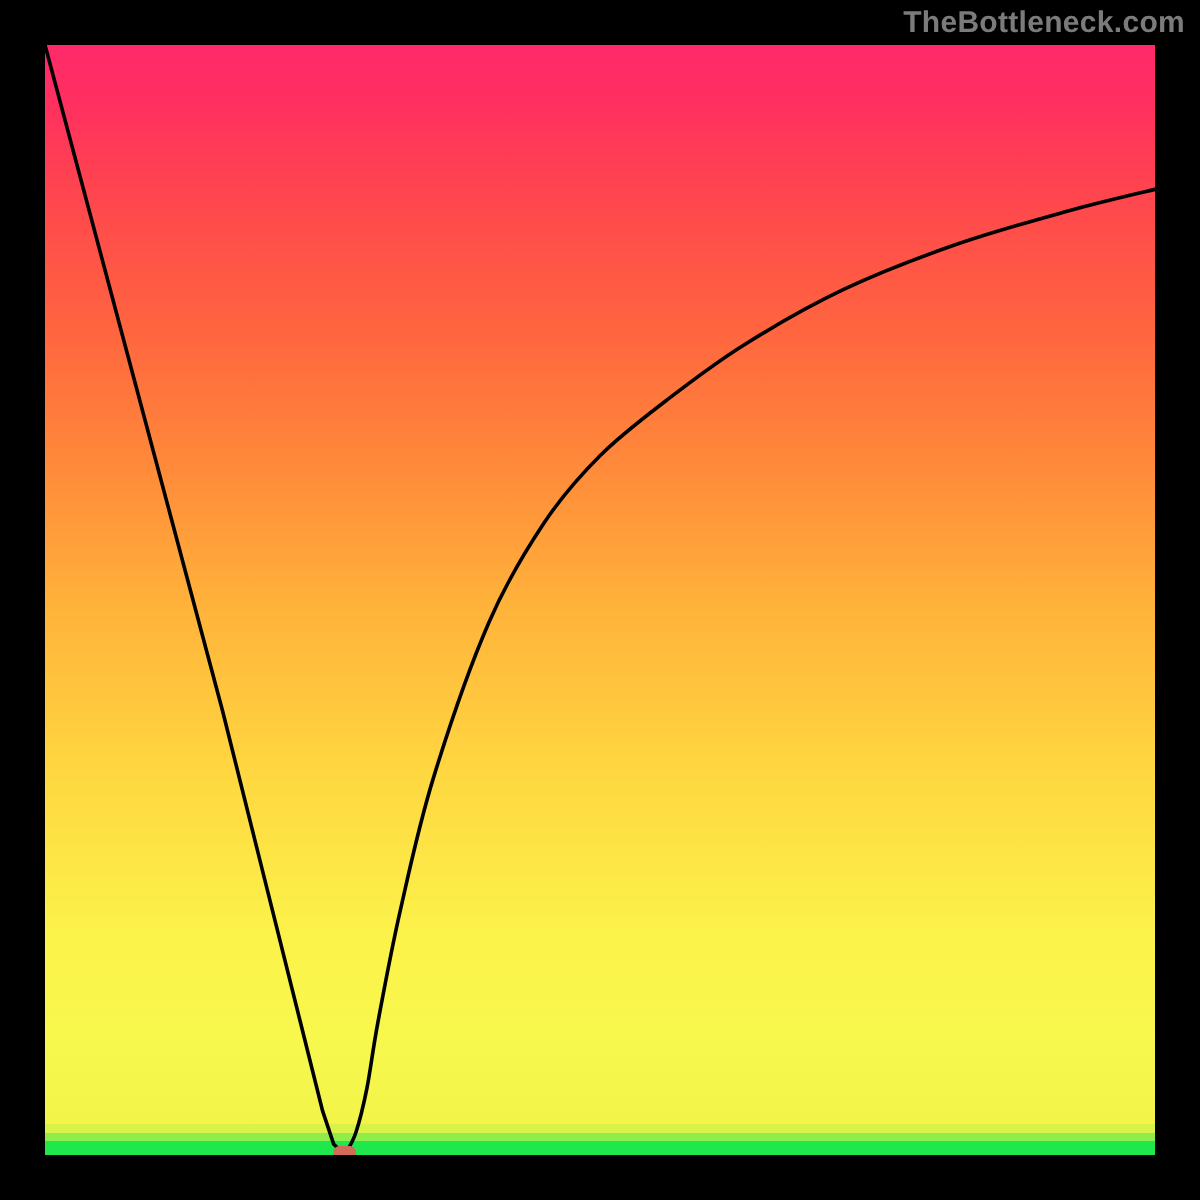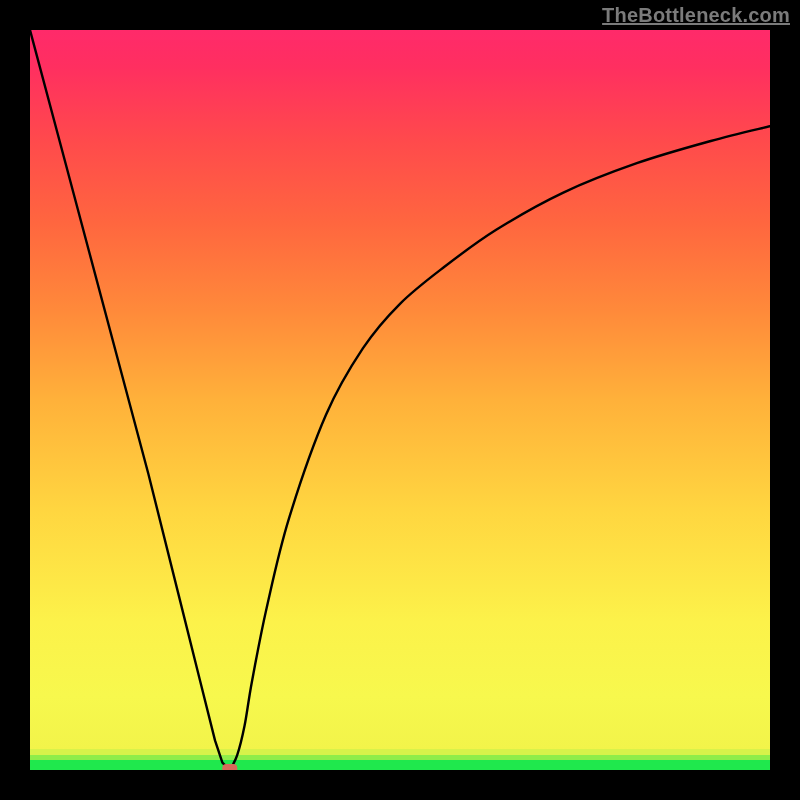--- a/index.html
+++ b/index.html
@@ -59,21 +59,20 @@
   }
   .attribution {
     position: absolute;
     top: 4px;
     right: 10px;
     font-size: 20px;
     font-weight: 600;
     color: #7b7b7b;
     letter-spacing: 0.2px;
     user-select: none;
-    text-decoration: underline;
   }
 </style>
 </head>
 <body>
 
 <div class="frame">
 
   <div class="attribution">TheBottleneck.com</div>
 
   <div class="plot-area">

